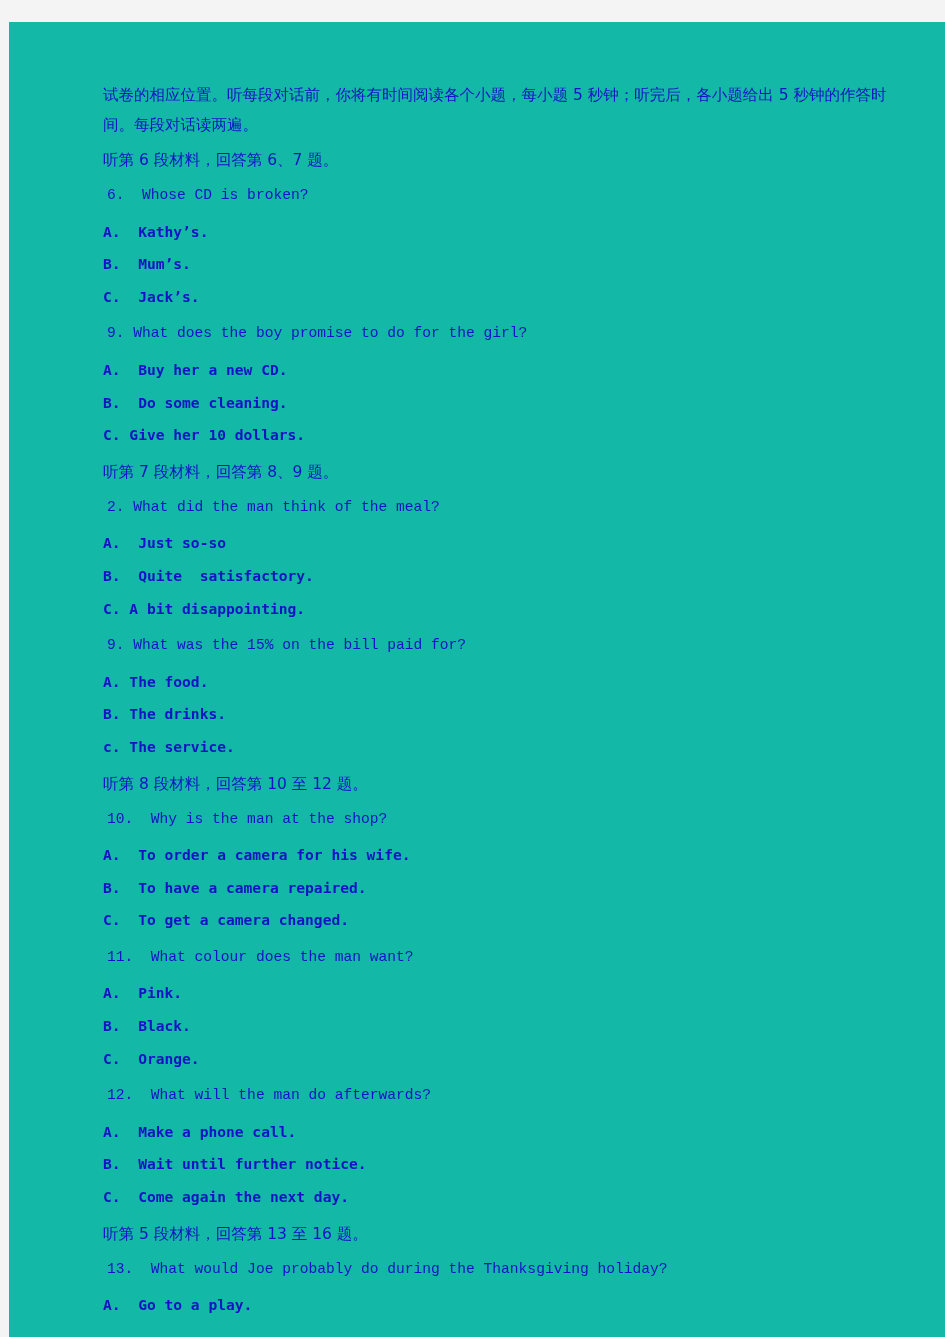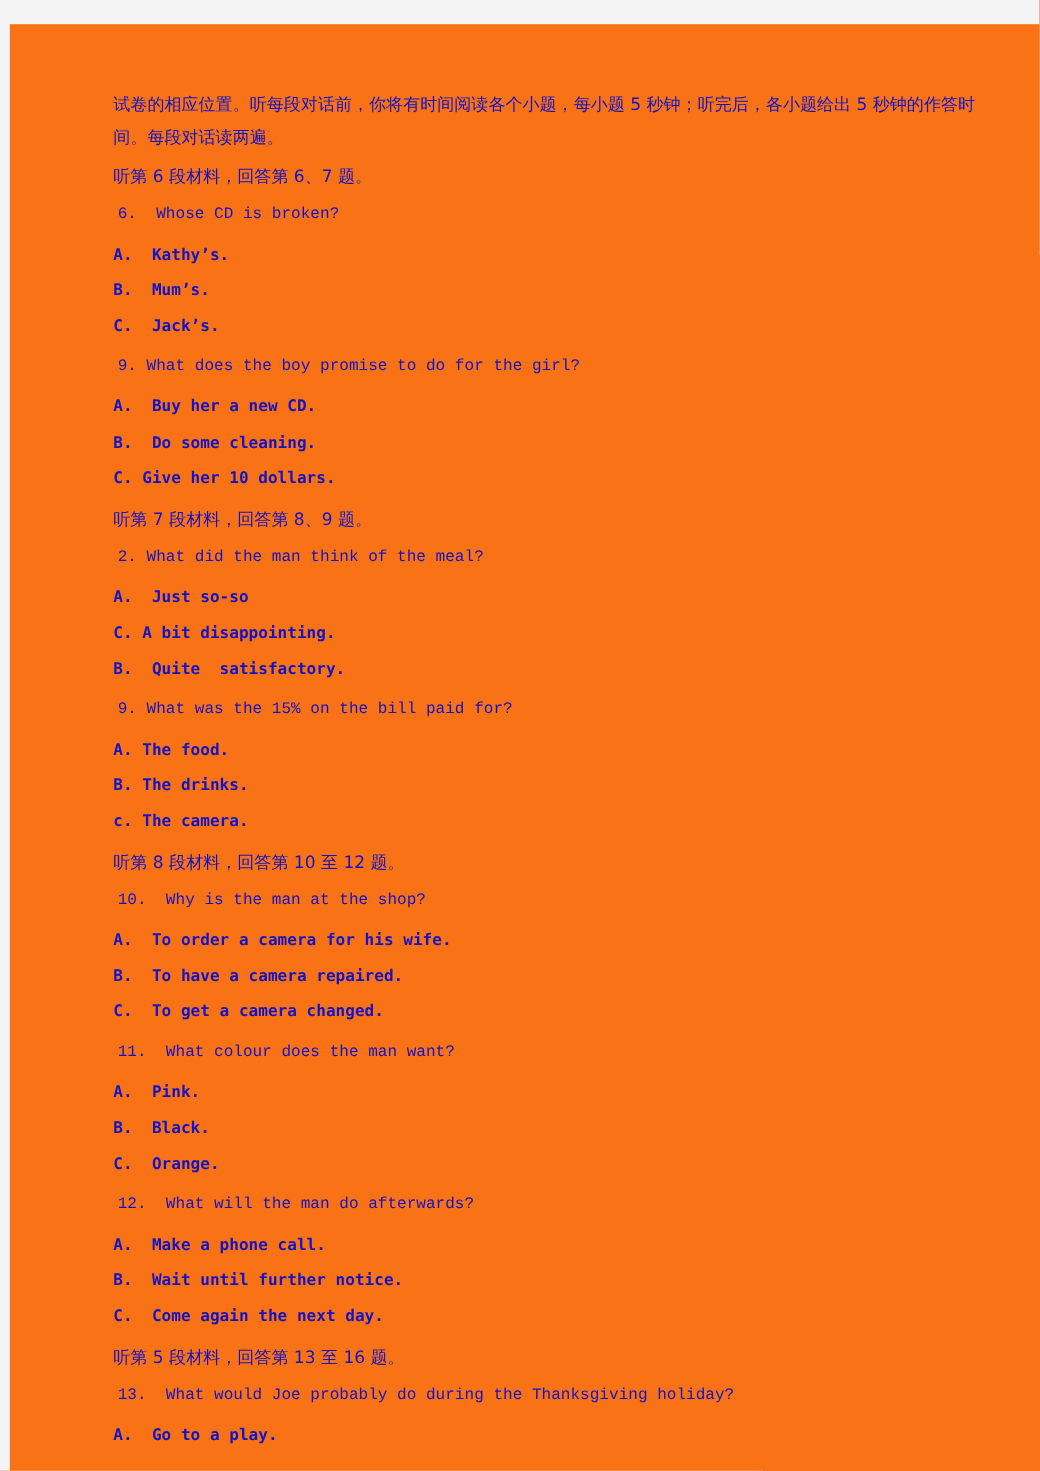--- a/index.html
+++ b/index.html
@@ -15,21 +15,21 @@
     overflow: hidden;
   }
 
   
   #page {
     position: absolute;
     left: 9px;
     top: 22px;
     width: 936px;
     height: 1315px;
-    background: #f97316;
+    background: #14b8a6;
   }
 
   #content {
     position: absolute;
     left: 94px;   
     top: 58px;    
     width: 810px;
   }
 
   
@@ -88,27 +88,27 @@
 
     <p class="line q">9. What does the boy promise to do for the girl?</p>
     <p class="line opt">A.  Buy her a new CD.</p>
     <p class="line opt">B.  Do some cleaning.</p>
     <p class="line opt">C. Give her 10 dollars.</p>
 
     <p class="line cjk section-head">听第 7 段材料，回答第 8、9 题。</p>
 
     <p class="line q">2. What did the man think of the meal?</p>
     <p class="line opt">A.  Just so-so</p>
+    <p class="line opt">B.  Quite  satisfactory.</p>
     <p class="line opt">C. A bit disappointing.</p>
-    <p class="line opt">B.  Quite  satisfactory.</p>
 
     <p class="line q">9. What was the 15% on the bill paid for?</p>
     <p class="line opt">A. The food.</p>
     <p class="line opt">B. The drinks.</p>
-    <p class="line opt">c. The camera.</p>
+    <p class="line opt">c. The service.</p>
 
     <p class="line cjk section-head">听第 8 段材料，回答第 10 至 12 题。</p>
 
     <p class="line q">10.  Why is the man at the shop?</p>
     <p class="line opt">A.  To order a camera for his wife.</p>
     <p class="line opt">B.  To have a camera repaired.</p>
     <p class="line opt">C.  To get a camera changed.</p>
 
     <p class="line q">11.  What colour does the man want?</p>
     <p class="line opt">A.  Pink.</p>

